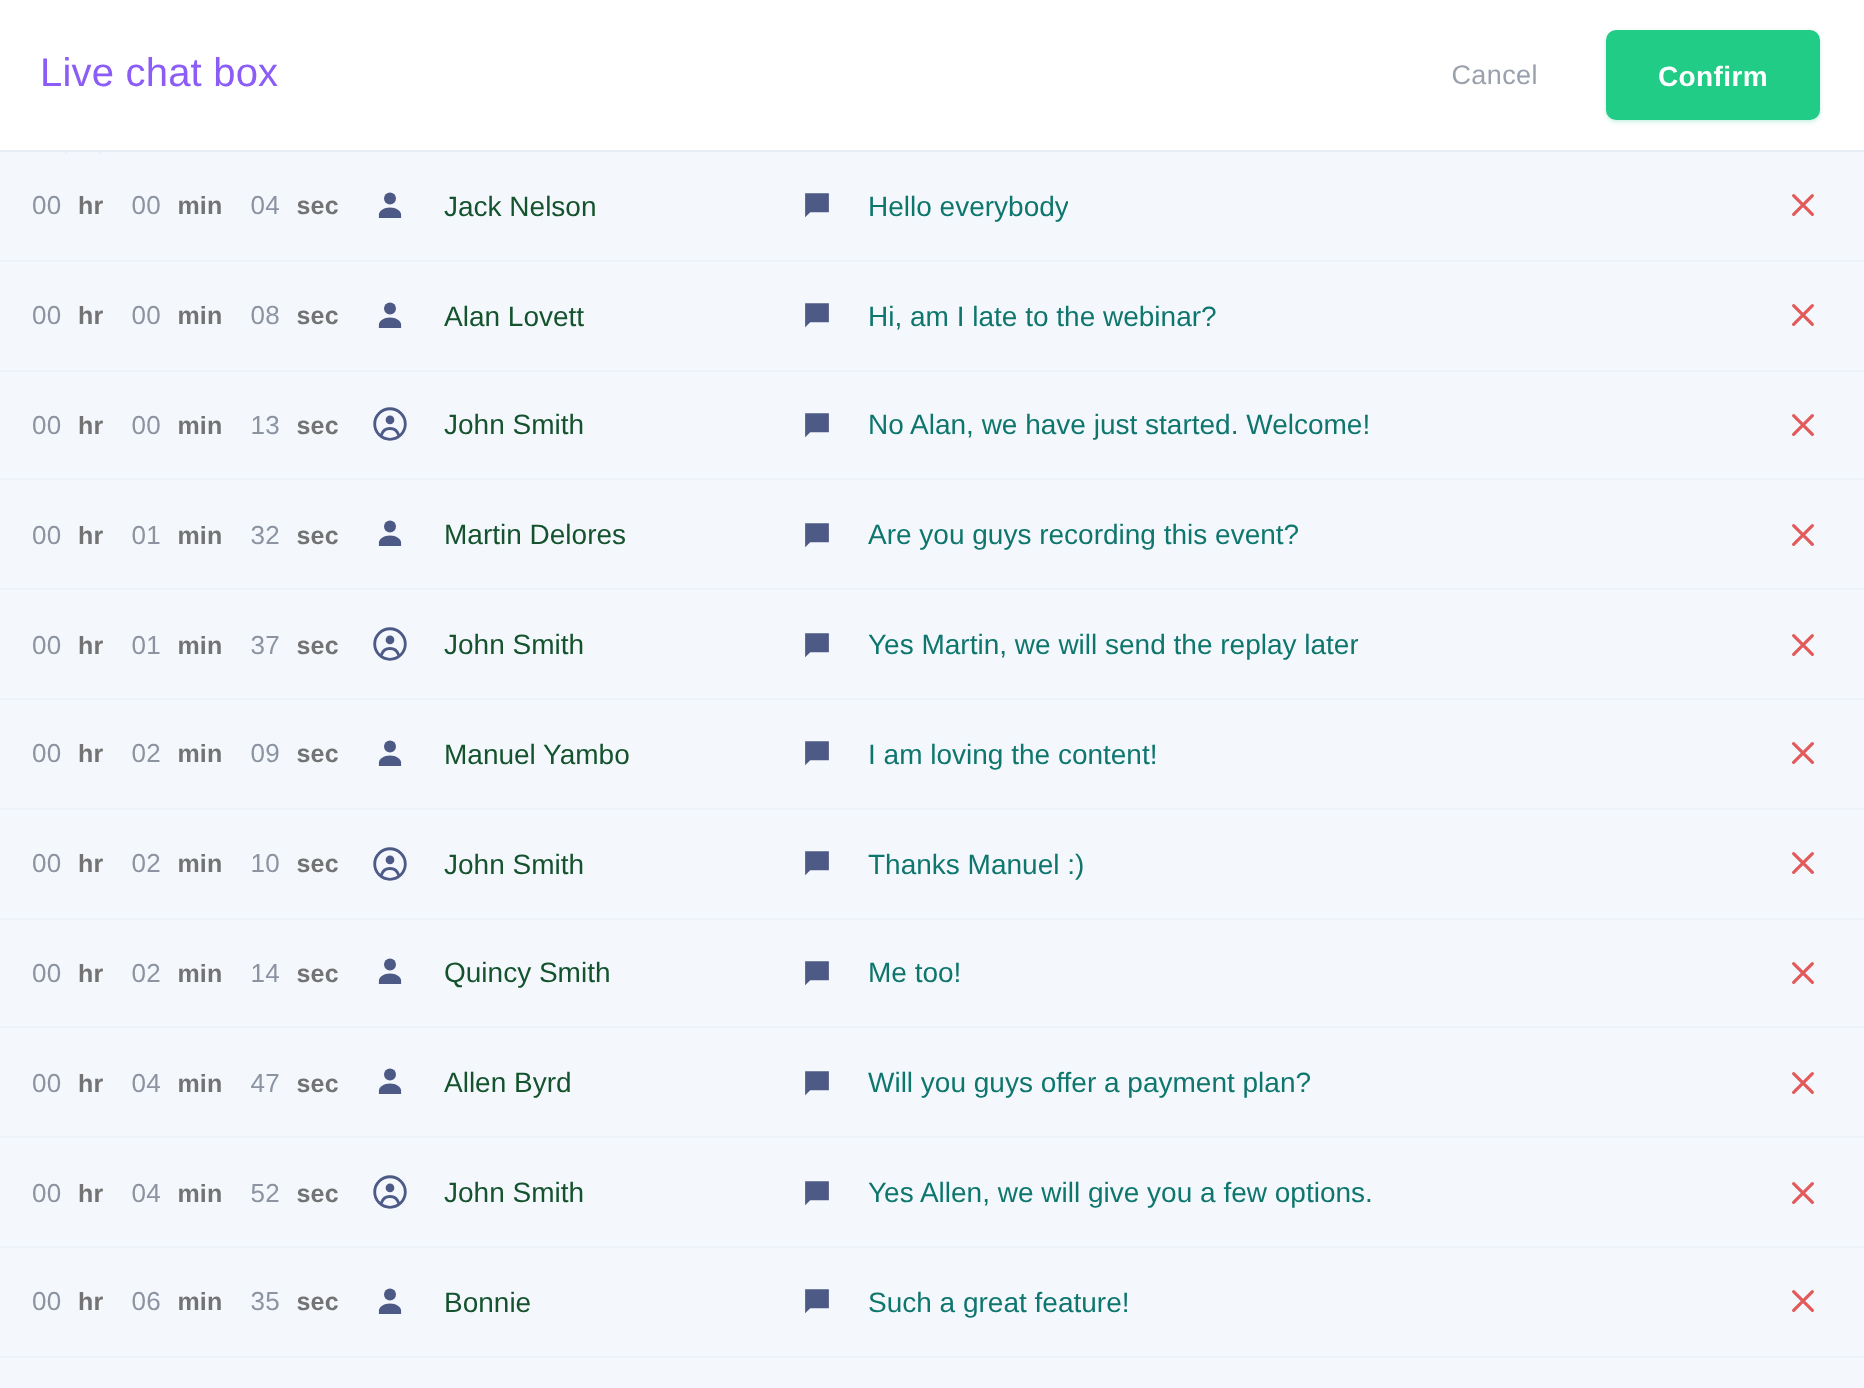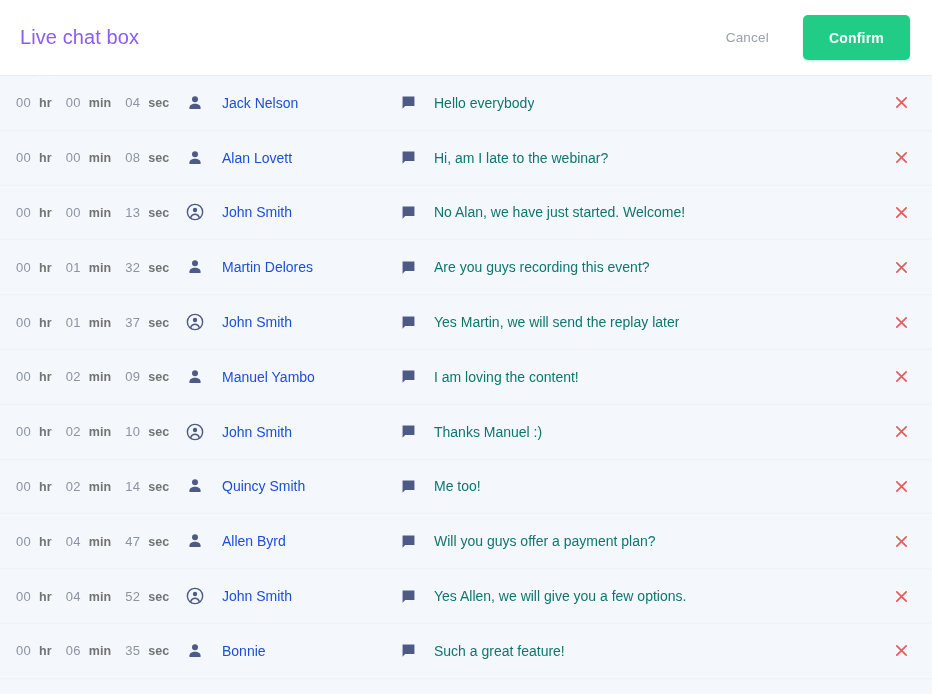--- a/index.html
+++ b/index.html
@@ -75,21 +75,21 @@
   .time-seg .unit {
     font-size: 12.5px; color: #737373; font-weight: 700;
     margin-left: 4px; letter-spacing: .1px;
   }
   .time-seg + .time-seg { margin-left: 14px; }
 
   
   .person { display: flex; align-items: center; width: 215px; flex: 0 0 215px; }
   .person-icon { width: 18px; height: 18px; flex: 0 0 18px; display: block; }
   .person-name {
-    font-size: 14px; color: #1d4ed8; margin-left: 18px;
+    font-size: 14px; color: #14532d; margin-left: 18px;
     white-space: nowrap; overflow: hidden; text-overflow: ellipsis;
   }
 
   
   .message { display: flex; align-items: center; flex: 1 1 auto; min-width: 0; }
   .msg-icon { width: 15px; height: 15px; flex: 0 0 15px; display: block; }
   .msg-text {
     font-size: 14px; color: #0f766e; margin-left: 18px;
     white-space: nowrap; overflow: hidden; text-overflow: ellipsis;
   }

